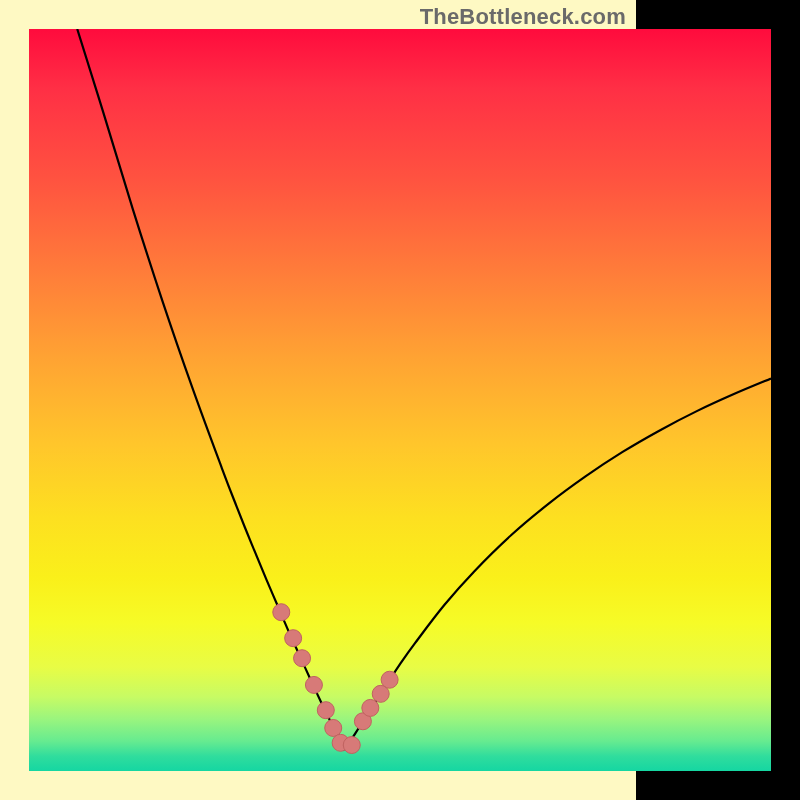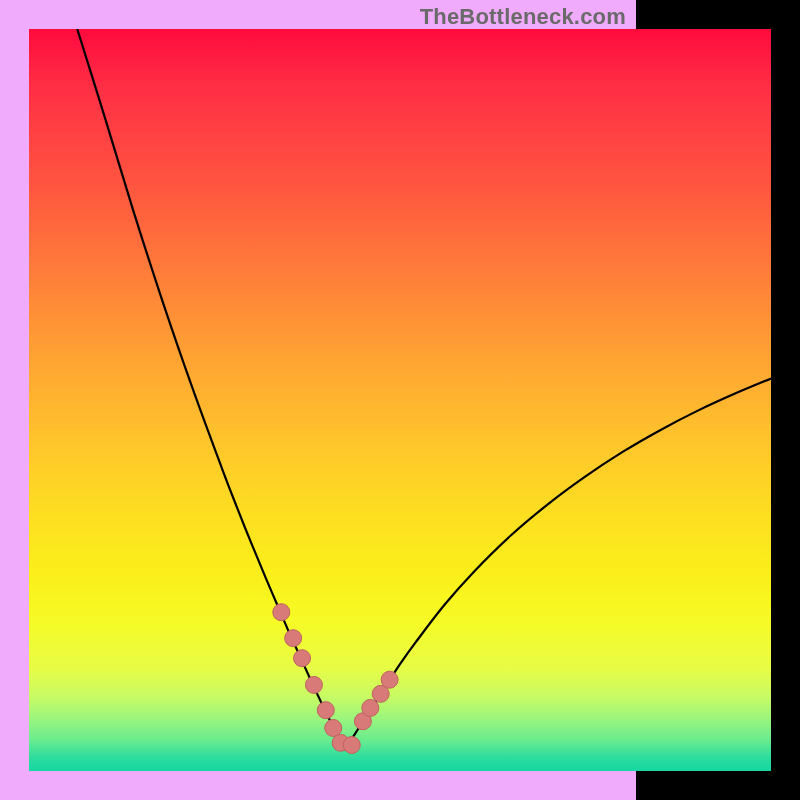--- a/index.html
+++ b/index.html
@@ -7,21 +7,21 @@
     padding: 0;
     width: 800px;
     height: 800px;
     background: #000;
     font-family: Arial, Helvetica, sans-serif;
   }
   .frame {
     position: relative;
     width: 636px;
     height: 800px;
-    background: #f0abfc;
+    background: #fef9c3;
   }
   .watermark {
     position: absolute;
     top: 4px;
     right: 10px;
     color: #6a6a6a;
     font-size: 22px;
     font-weight: 600;
     letter-spacing: 0.2px;
     user-select: none;

